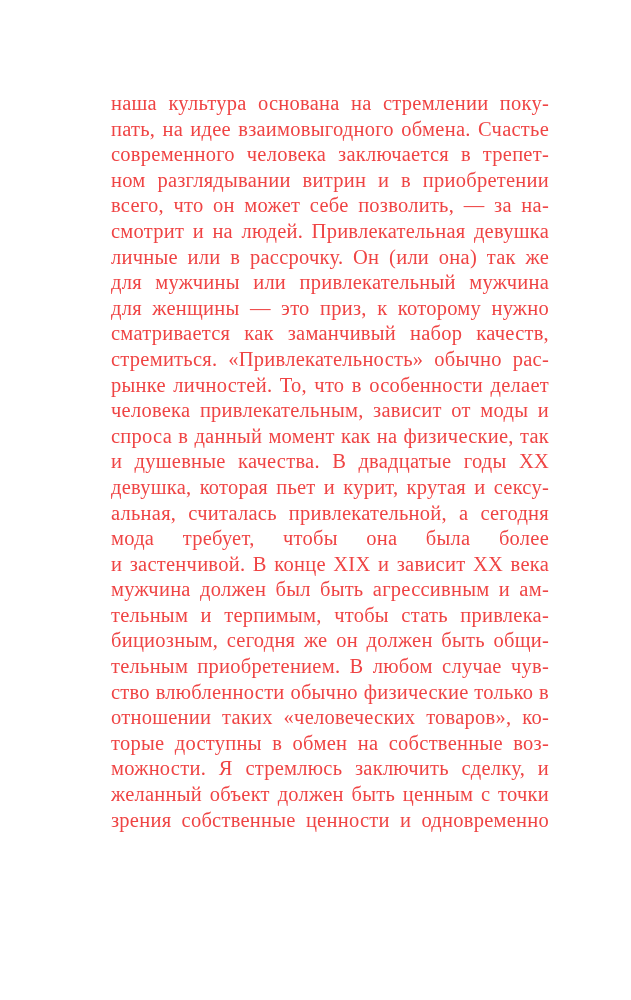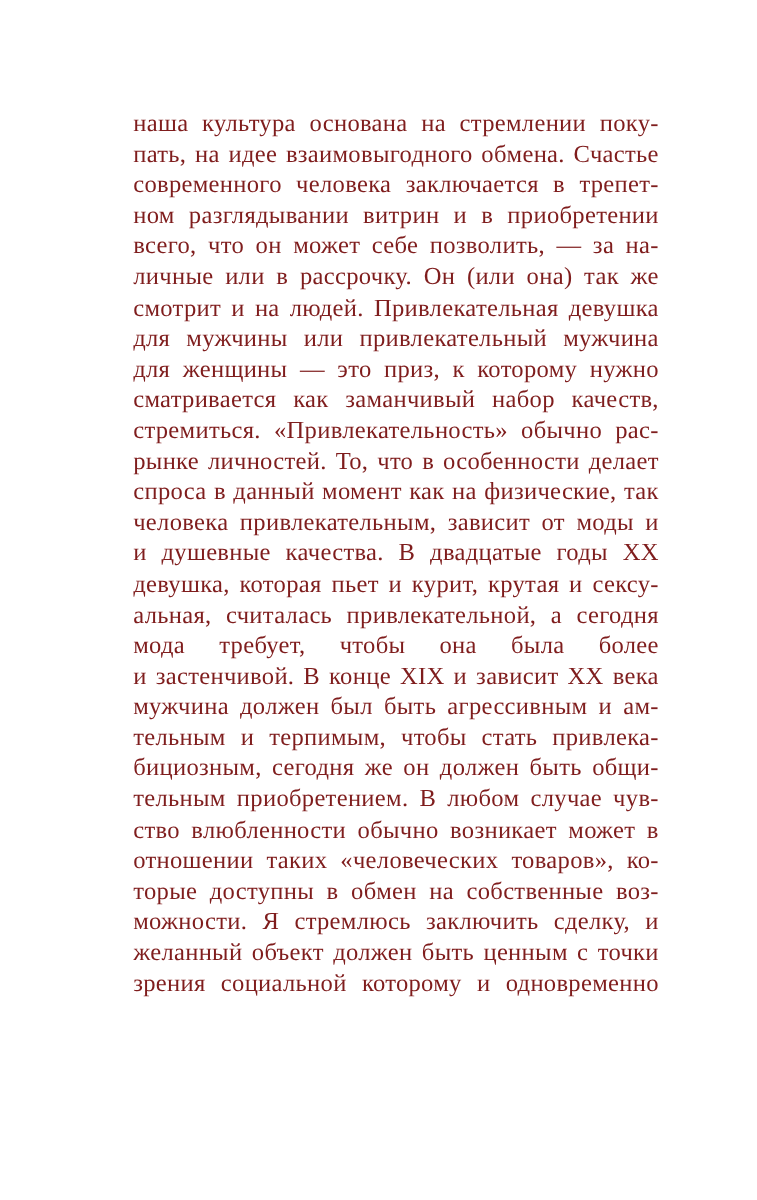--- a/index.html
+++ b/index.html
@@ -6,21 +6,21 @@
     margin: 0;
     padding: 0;
     background: #ffffff;
   }
   .book-page {
     position: relative;
     width: 631px;
     height: 836px;
     background: #ffffff;
     font-family: "Liberation Serif", serif;
-    color: #7f1d1d;
+    color: #ef4444;
     overflow: hidden;
   }
   .text-block {
     position: absolute;
     left: 111px;
     top: 91px;
     width: 438px;
   }
   .line {
     font-size: 20.5px;
@@ -53,42 +53,42 @@
 </head>
 <body>
 
 <div class="book-page">
   <div class="text-block">
     <div class="line">наша культура основана на стремлении поку-</div>
     <div class="line">пать, на идее взаимовыгодного обмена. Счастье</div>
     <div class="line">современного человека заключается в трепет-</div>
     <div class="line">ном разглядывании витрин и в приобретении</div>
     <div class="line">всего, что он может себе позволить, — за на-</div>
+    <div class="line">смотрит и на людей. Привлекательная девушка</div>
     <div class="line">личные или в рассрочку. Он (или она) так же</div>
-    <div class="line">смотрит и на людей. Привлекательная девушка</div>
     <div class="line">для мужчины или привлекательный мужчина</div>
     <div class="line">для женщины — это приз, к которому нужно</div>
     <div class="line">сматривается как заманчивый набор качеств,</div>
     <div class="line">стремиться. «Привлекательность» обычно рас-</div>
     <div class="line">рынке личностей. То, что в особенности делает</div>
+    <div class="line">человека привлекательным, зависит от моды и</div>
     <div class="line">спроса в данный момент как на физические, так</div>
-    <div class="line">человека привлекательным, зависит от моды и</div>
     <div class="line">и душевные качества. В двадцатые годы XX века</div>
     <div class="line">девушка, которая пьет и курит, крутая и сексу-</div>
     <div class="line">альная, считалась привлекательной, а сегодня</div>
     <div class="line">мода требует, чтобы она была более «домашней»</div>
     <div class="line">и застенчивой. В конце XIX и зависит XX века</div>
     <div class="line">мужчина должен был быть агрессивным и ам-</div>
     <div class="line">тельным и терпимым, чтобы стать привлека-</div>
     <div class="line">бициозным, сегодня же он должен быть общи-</div>
     <div class="line">тельным приобретением. В любом случае чув-</div>
-    <div class="line">ство влюбленности обычно возникает может в</div>
+    <div class="line">ство влюбленности обычно физические только в</div>
     <div class="line">отношении таких «человеческих товаров», ко-</div>
     <div class="line">торые доступны в обмен на собственные воз-</div>
     <div class="line">можности. Я стремлюсь заключить сделку, и</div>
     <div class="line">желанный объект должен быть ценным с точки</div>
-    <div class="line">зрения социальной которому и одновременно</div>
+    <div class="line">зрения собственные ценности и одновременно</div>
   </div>
   <div class="page-footer">
     <span class="page-number">12</span>
     <span class="running-author">Эрих Фромм</span>
   </div>
 </div>
 
 </body></html>

